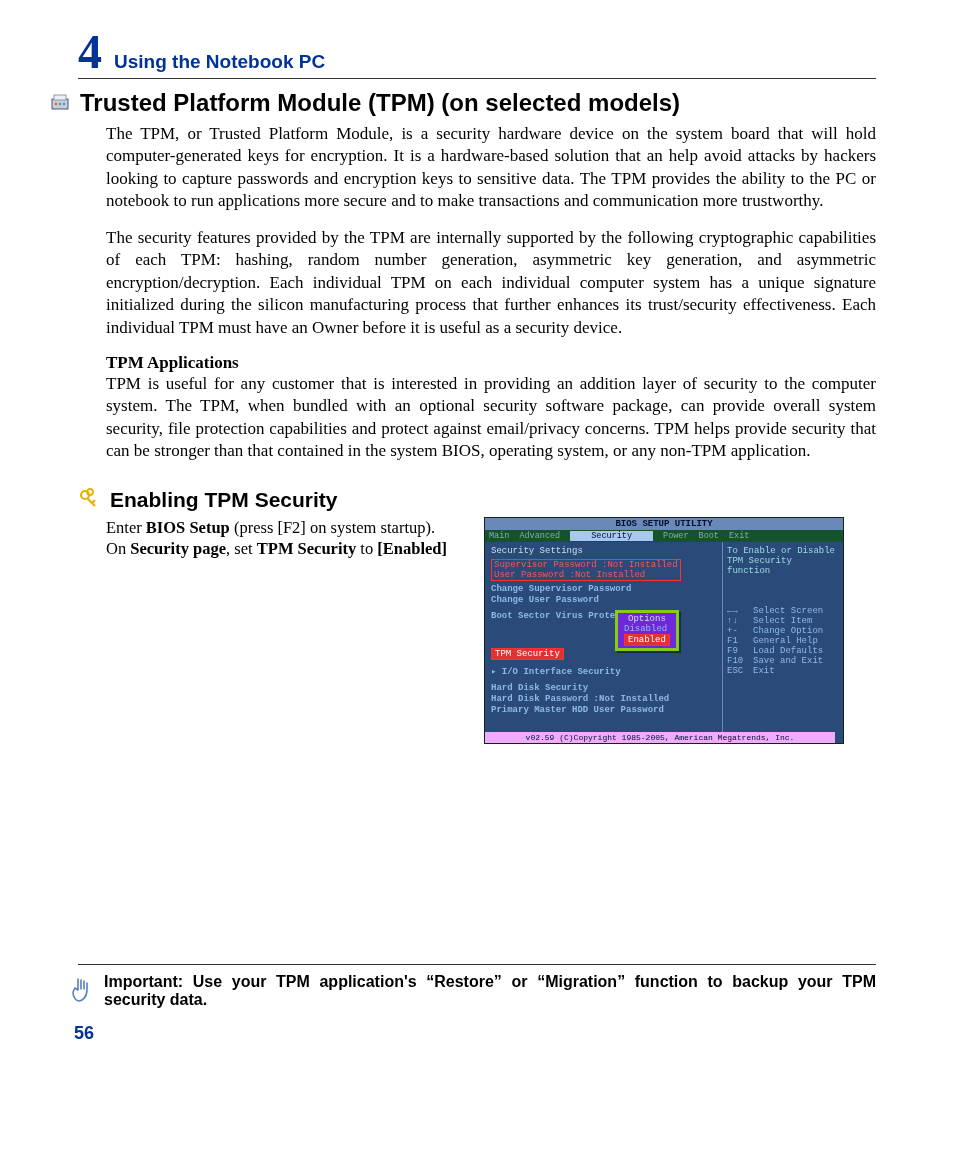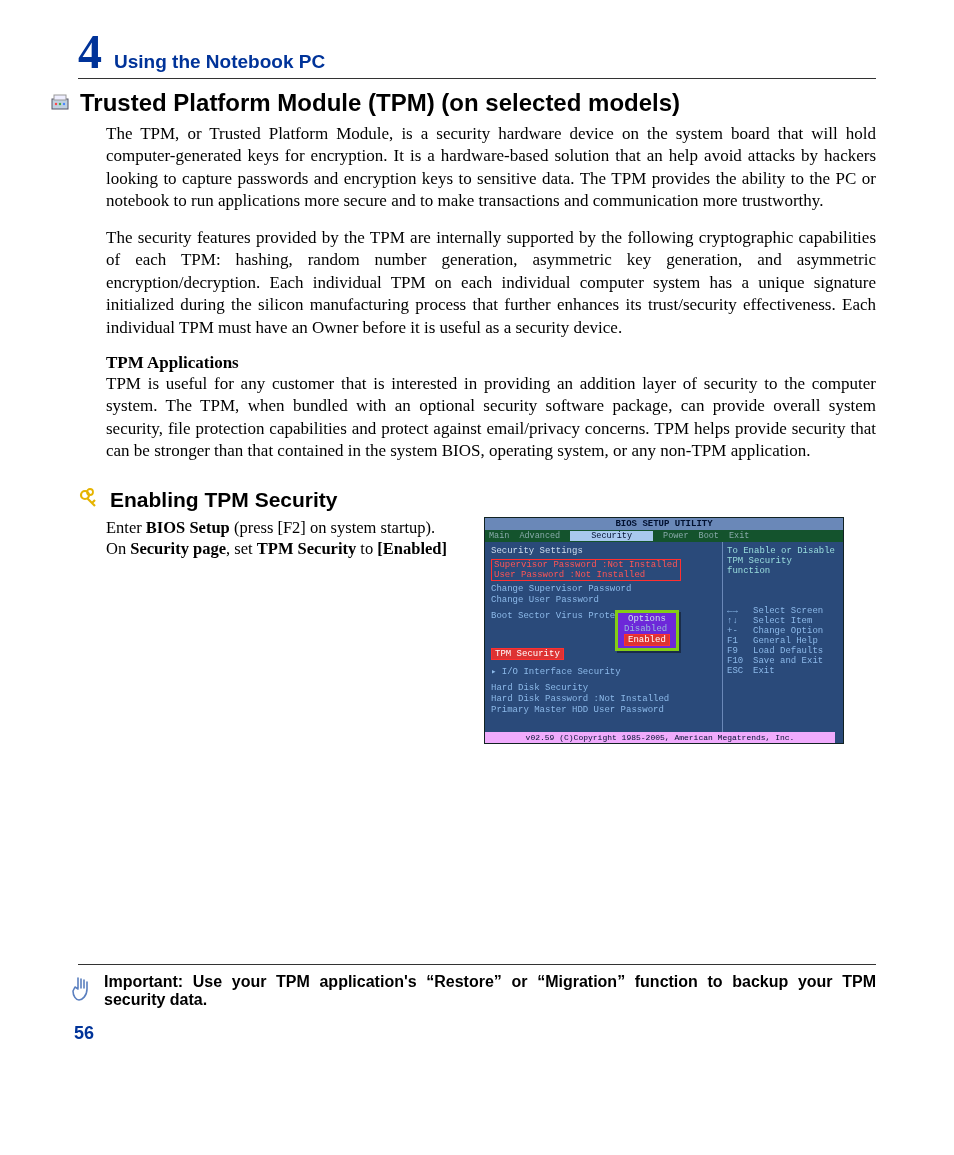--- a/index.html
+++ b/index.html
@@ -140,21 +140,21 @@
     color:#9bd;
   }
   .bios-left .hdr { color:#cde; margin-bottom:3px; }
   .bios-left .box-red {
     border:1px solid #ff3030;
     padding:0 2px;
     display:inline-block;
     margin-bottom:2px;
     color:#ff5555;
   }
-  .bios-left .row { margin:1px 0; color:#8cb9e9;}
+  .bios-left .row { margin:1px 0; color:#8cb9e9;font-weight:bold;}
   .bios-left .opt-box {
     position:absolute;
     left:130px; top:68px;
     background:#6d28d9;
     border:3px solid #84cc16;
     padding:1px 6px 2px 6px;
     color:#9bd;
     box-shadow: 2px 2px 0 rgba(0,0,0,.4);
   }
   .bios-left .opt-box .sel {
@@ -174,21 +174,21 @@
   .bios-right .keys div { display:flex; gap:6px; color:#8cb9e9;}
   .bios-right .keys span:first-child { width:20px; color:#8cb9e9;}
   .bios-footer {
     position:absolute; bottom:0; left:0; right:8px;
     background:#f0abfc; color:#001030;
     font-size:8px; text-align:center; padding:1px 0;
   }
   
   .divider { border-top:1px solid #333; margin: 220px 0 8px 0; }
   .important-row {
-    display:flex; gap:10px; align-items:center; margin: 6px 0 0 -10px;
+    display:flex; gap:10px; align-items:flex-end; margin: 6px 0 0 -10px;
   }
   .important-text {
     font-family: Arial, Helvetica, sans-serif;
     font-size: 16px; font-weight: bold;
     text-align: justify;
     flex:1;
   }
   .page-num {
     font-family: Arial, Helvetica, sans-serif;
     font-weight: bold;

